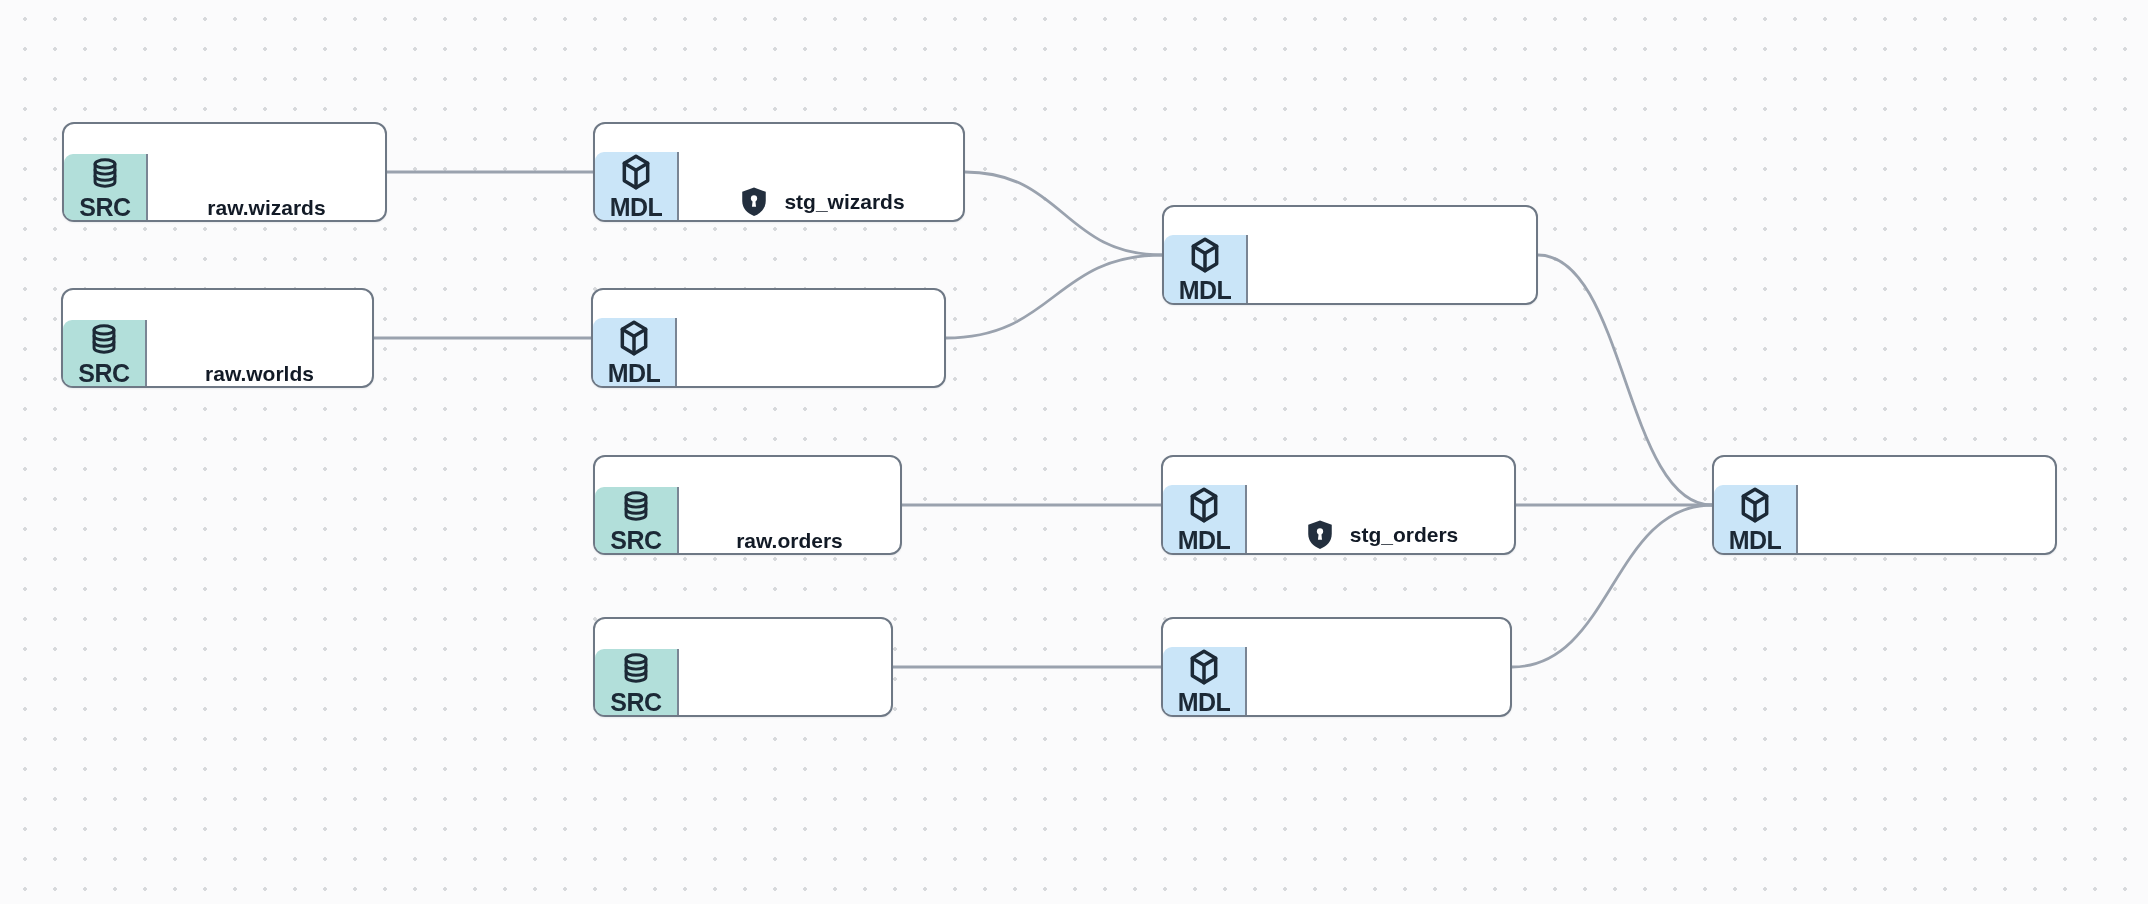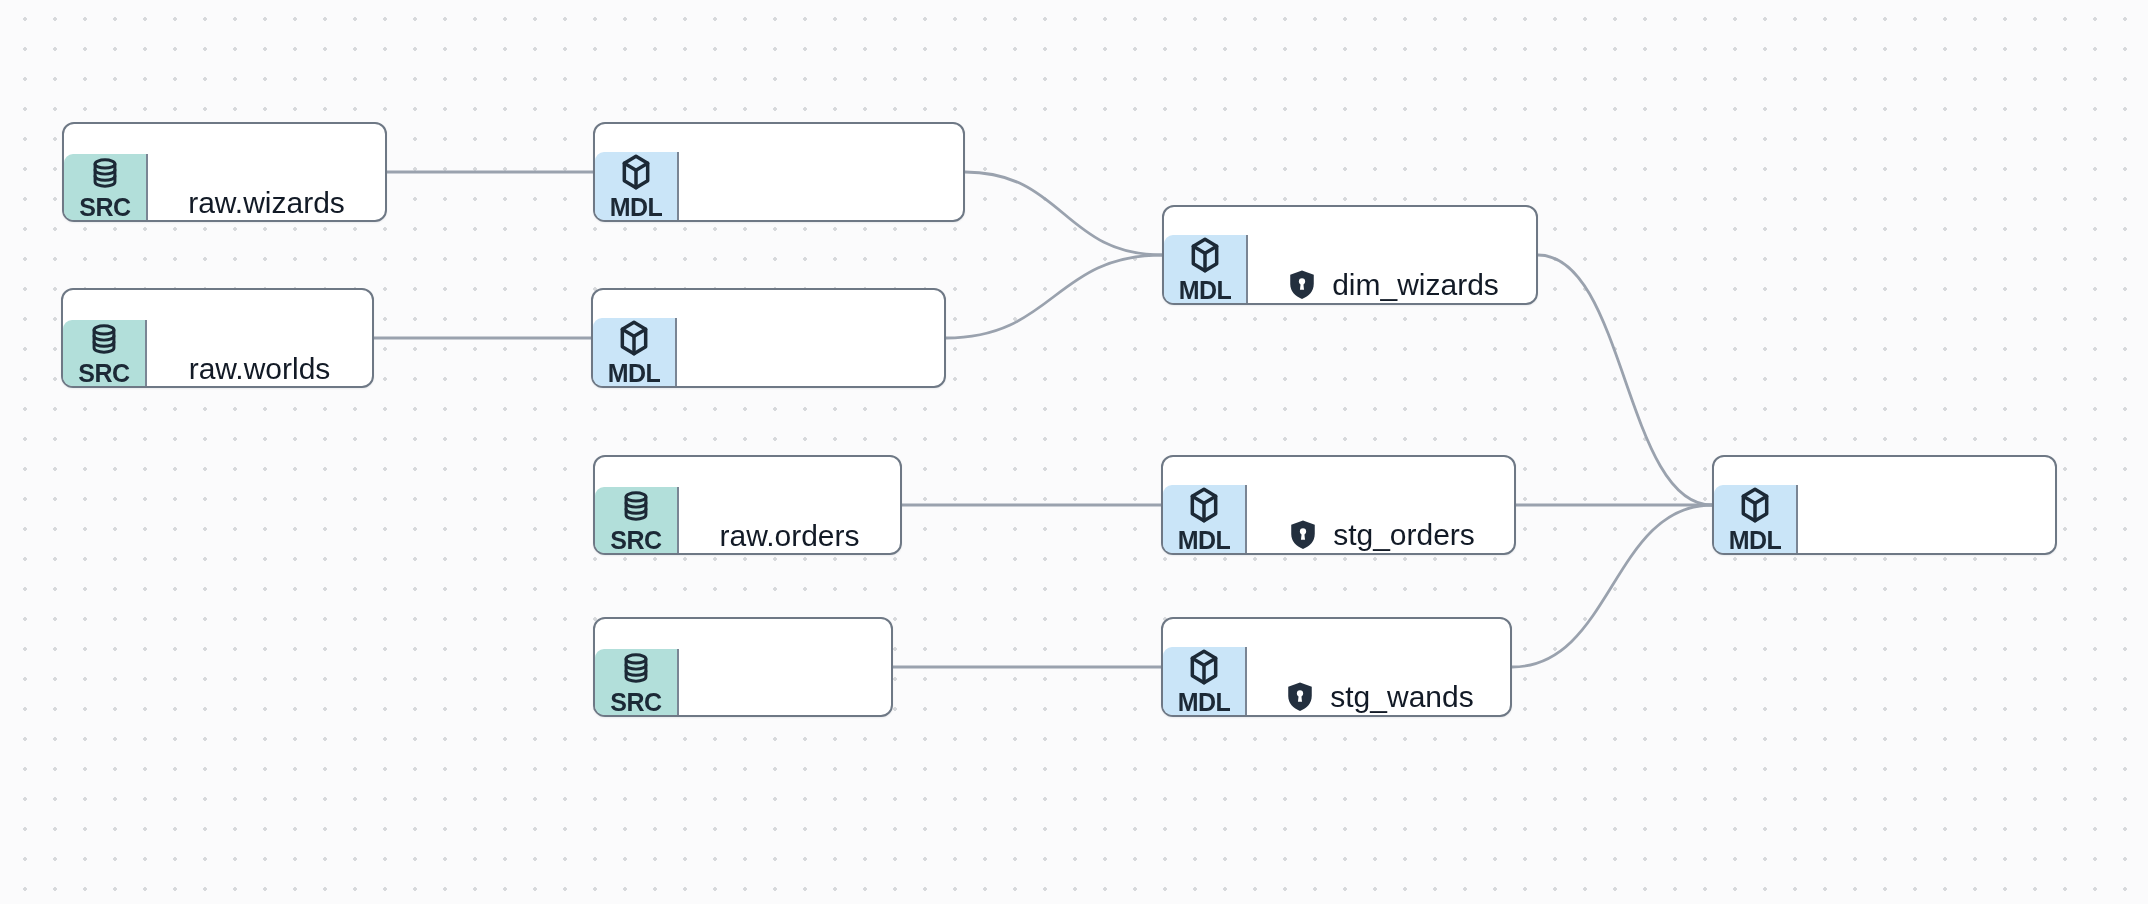--- a/index.html
+++ b/index.html
@@ -36,21 +36,21 @@
     font-size:25px;font-weight:700;letter-spacing:-0.5px;
     color:var(--icon-dark,#1c2936);line-height:1;margin-top:2px;
   }
   .node-body{
     flex:1 1 auto;
     display:flex;align-items:center;justify-content:center;
     gap:13px;padding:0 16px;min-width:0;
   }
   .node-body .shield{display:block;line-height:0;}
   .node-label{
-    font-size:30px;font-weight:400;color:var(--label-text,#121a26);
+    font-size:21px;font-weight:700;color:var(--label-text,#121a26);
     white-space:nowrap;
   }
 </style>
 </head>
 <body>
 
 <div class="canvas">
   <svg class="edge-layer" xmlns="http://www.w3.org/2000/svg" viewBox="0 0 2148 904">
       <path d="M387,172 L593,172"></path>
       <path d="M374,338 L591,338"></path>
@@ -78,20 +78,28 @@
         </div>
       </div>
       <div class="node kind-model" style="left: 593px; top: 122px; width: 372px; height: 100px;">
         <div class="badge" style="background: rgb(202, 229, 248);">
           <span class="icon"><svg width="40" height="40" viewBox="0 0 24 24" fill="none" stroke="#1c2936" stroke-width="2.1" stroke-linecap="round" stroke-linejoin="round">
               <path d="M12 2.6 19 6.8 V17.2 L12 21.4 5 17.2 V6.8 Z"></path>
               <path d="M5 6.8 12 11 19 6.8"></path>
               <path d="M12 11 V21.4"></path>
             </svg></span>
           <span class="badge-label">MDL</span>
+        </div>
+        <div class="node-body">
+          <span class="shield"><svg width="34" height="36" viewBox="0 0 24 24">
+              <path fill="#232f3e" d="M12 1.7l8.3 3.1v6.4c0 5.2-3.5 9-8.3 10.7-4.8-1.7-8.3-5.5-8.3-10.7V4.8L12 1.7z"></path>
+              <circle cx="12" cy="9.5" r="2.2" fill="#ffffff"></circle>
+              <path fill="#ffffff" d="M11.1 10.7h1.8l.55 4.7h-2.9z"></path>
+            </svg></span>
+          <span class="node-label">stg_wizards</span>
         </div>
       </div>
       <div class="node kind-source" style="left: 61px; top: 288px; width: 313px; height: 100px;">
         <div class="badge" style="background: rgb(178, 223, 218);">
           <span class="icon"><svg width="34" height="38" viewBox="0 0 24 24" fill="none" stroke="#1c2936" stroke-width="2.1" stroke-linecap="round" stroke-linejoin="round">
               <ellipse cx="12" cy="5.6" rx="7" ry="2.9"></ellipse>
               <path d="M5 5.6v12.8c0 1.6 3.1 2.9 7 2.9s7-1.3 7-2.9V5.6"></path>
               <path d="M5 9.9a7 2.9 0 0 0 14 0"></path>
               <path d="M5 14.2a7 2.9 0 0 0 14 0"></path>
             </svg></span>
@@ -156,45 +164,29 @@
       </div>
       <div class="node kind-model" style="left: 1161px; top: 617px; width: 351px; height: 100px;">
         <div class="badge" style="background: rgb(202, 229, 248);">
           <span class="icon"><svg width="40" height="40" viewBox="0 0 24 24" fill="none" stroke="#1c2936" stroke-width="2.1" stroke-linecap="round" stroke-linejoin="round">
               <path d="M12 2.6 19 6.8 V17.2 L12 21.4 5 17.2 V6.8 Z"></path>
               <path d="M5 6.8 12 11 19 6.8"></path>
               <path d="M12 11 V21.4"></path>
             </svg></span>
           <span class="badge-label">MDL</span>
         </div>
-        <div class="node-body">
-          <span class="shield"><svg width="34" height="36" viewBox="0 0 24 24">
-              <path fill="#232f3e" d="M12 1.7l8.3 3.1v6.4c0 5.2-3.5 9-8.3 10.7-4.8-1.7-8.3-5.5-8.3-10.7V4.8L12 1.7z"></path>
-              <circle cx="12" cy="9.5" r="2.2" fill="#ffffff"></circle>
-              <path fill="#ffffff" d="M11.1 10.7h1.8l.55 4.7h-2.9z"></path>
-            </svg></span>
-          <span class="node-label">stg_wands</span>
-        </div>
       </div>
       <div class="node kind-model" style="left: 1162px; top: 205px; width: 376px; height: 100px;">
         <div class="badge" style="background: rgb(202, 229, 248);">
           <span class="icon"><svg width="40" height="40" viewBox="0 0 24 24" fill="none" stroke="#1c2936" stroke-width="2.1" stroke-linecap="round" stroke-linejoin="round">
               <path d="M12 2.6 19 6.8 V17.2 L12 21.4 5 17.2 V6.8 Z"></path>
               <path d="M5 6.8 12 11 19 6.8"></path>
               <path d="M12 11 V21.4"></path>
             </svg></span>
           <span class="badge-label">MDL</span>
-        </div>
-        <div class="node-body">
-          <span class="shield"><svg width="34" height="36" viewBox="0 0 24 24">
-              <path fill="#232f3e" d="M12 1.7l8.3 3.1v6.4c0 5.2-3.5 9-8.3 10.7-4.8-1.7-8.3-5.5-8.3-10.7V4.8L12 1.7z"></path>
-              <circle cx="12" cy="9.5" r="2.2" fill="#ffffff"></circle>
-              <path fill="#ffffff" d="M11.1 10.7h1.8l.55 4.7h-2.9z"></path>
-            </svg></span>
-          <span class="node-label">dim_wizards</span>
         </div>
       </div>
       <div class="node kind-model" style="left: 1712px; top: 455px; width: 345px; height: 100px;">
         <div class="badge" style="background: rgb(202, 229, 248);">
           <span class="icon"><svg width="40" height="40" viewBox="0 0 24 24" fill="none" stroke="#1c2936" stroke-width="2.1" stroke-linecap="round" stroke-linejoin="round">
               <path d="M12 2.6 19 6.8 V17.2 L12 21.4 5 17.2 V6.8 Z"></path>
               <path d="M5 6.8 12 11 19 6.8"></path>
               <path d="M12 11 V21.4"></path>
             </svg></span>
           <span class="badge-label">MDL</span>

